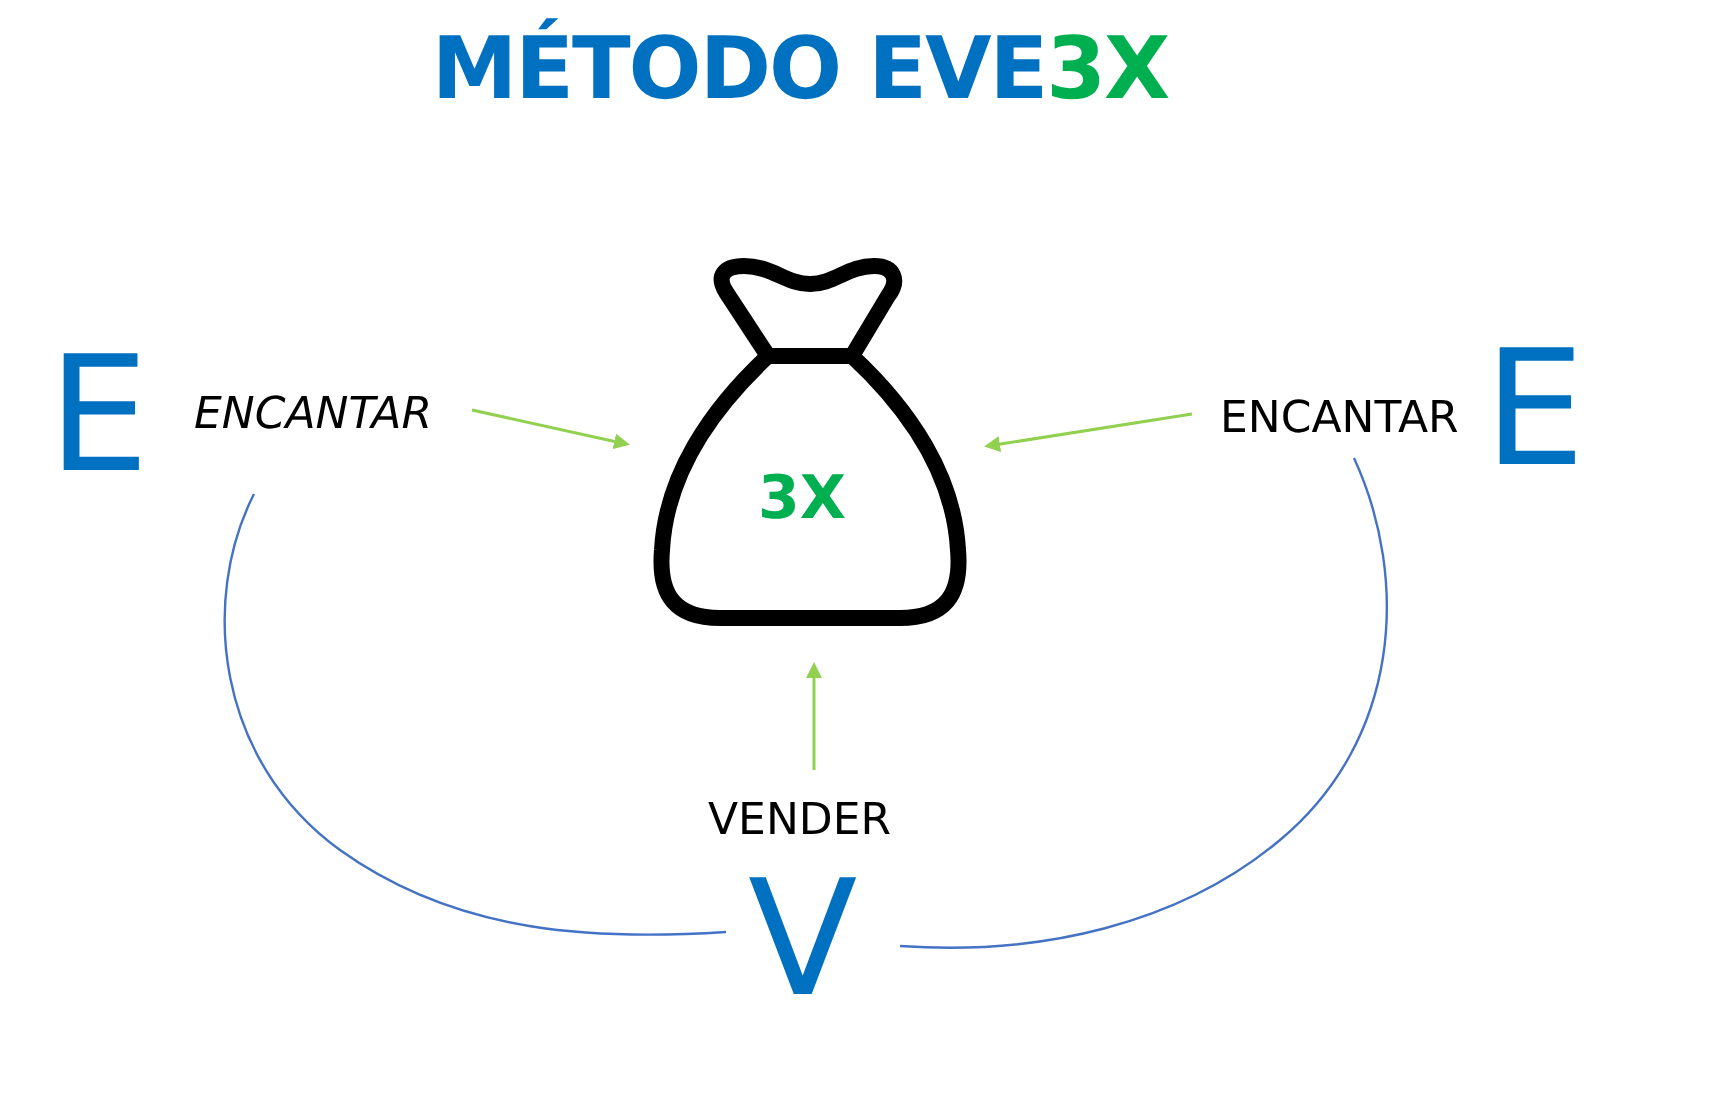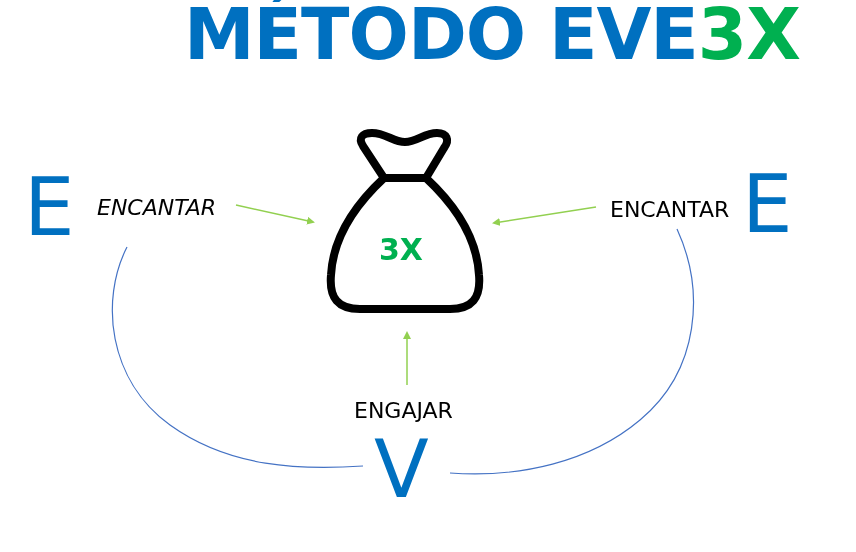--- a/index.html
+++ b/index.html
@@ -1,20 +1,20 @@
 <!DOCTYPE html>
 <html><head>
   <meta charset="utf-8">
   <style>
     html, body { margin: 0; padding: 0; background: #ffffff; }
     body { width: 856px; height: 552px; position: relative; overflow: hidden; font-family: "Liberation Sans", "DejaVu Sans", sans-serif; }
     .title {
-      position: absolute; left: 0; top: 0; width: 800px; text-align: right;
+      position: absolute; left: 0; top: 0; width: 800px; text-align: center;
       font-family: "DejaVu Sans", "Liberation Sans", sans-serif;
-      font-weight: bold; font-size: 71px; letter-spacing: -1px; line-height: 70px;
+      font-weight: bold; font-size: 43px; letter-spacing: -1px; line-height: 70px;
       color: #0070c0;
     }
     .title .accent { color: #00b050; }
     .big-letter {
       position: absolute; color: #0070c0;
       font-family: "DejaVu Sans", "Liberation Sans", sans-serif;
       font-size: 80px; line-height: 1; font-weight: normal;
     }
     .label {
       position: absolute; color: #000000;
@@ -60,14 +60,14 @@
 </div>
 
 <div class="bag-text" style="left:379px; top:235px;">3X</div>
 
 <div class="big-letter" style="left:24px; top:168px;">E</div>
 <div class="label" style="left:97px; top:197px;font-style:italic;">ENCANTAR</div>
 
 <div class="label" style="left:610px; top:199px;">ENCANTAR</div>
 <div class="big-letter" style="left:742px; top:165px;">E</div>
 
-<div class="label" style="left:354px; top:400px;">ENGAJAR</div>
+<div class="label" style="left:354px; top:400px;">VENDER</div>
 <div class="big-letter" style="left:374px; top:430px;">V</div>
 
 </body></html>

